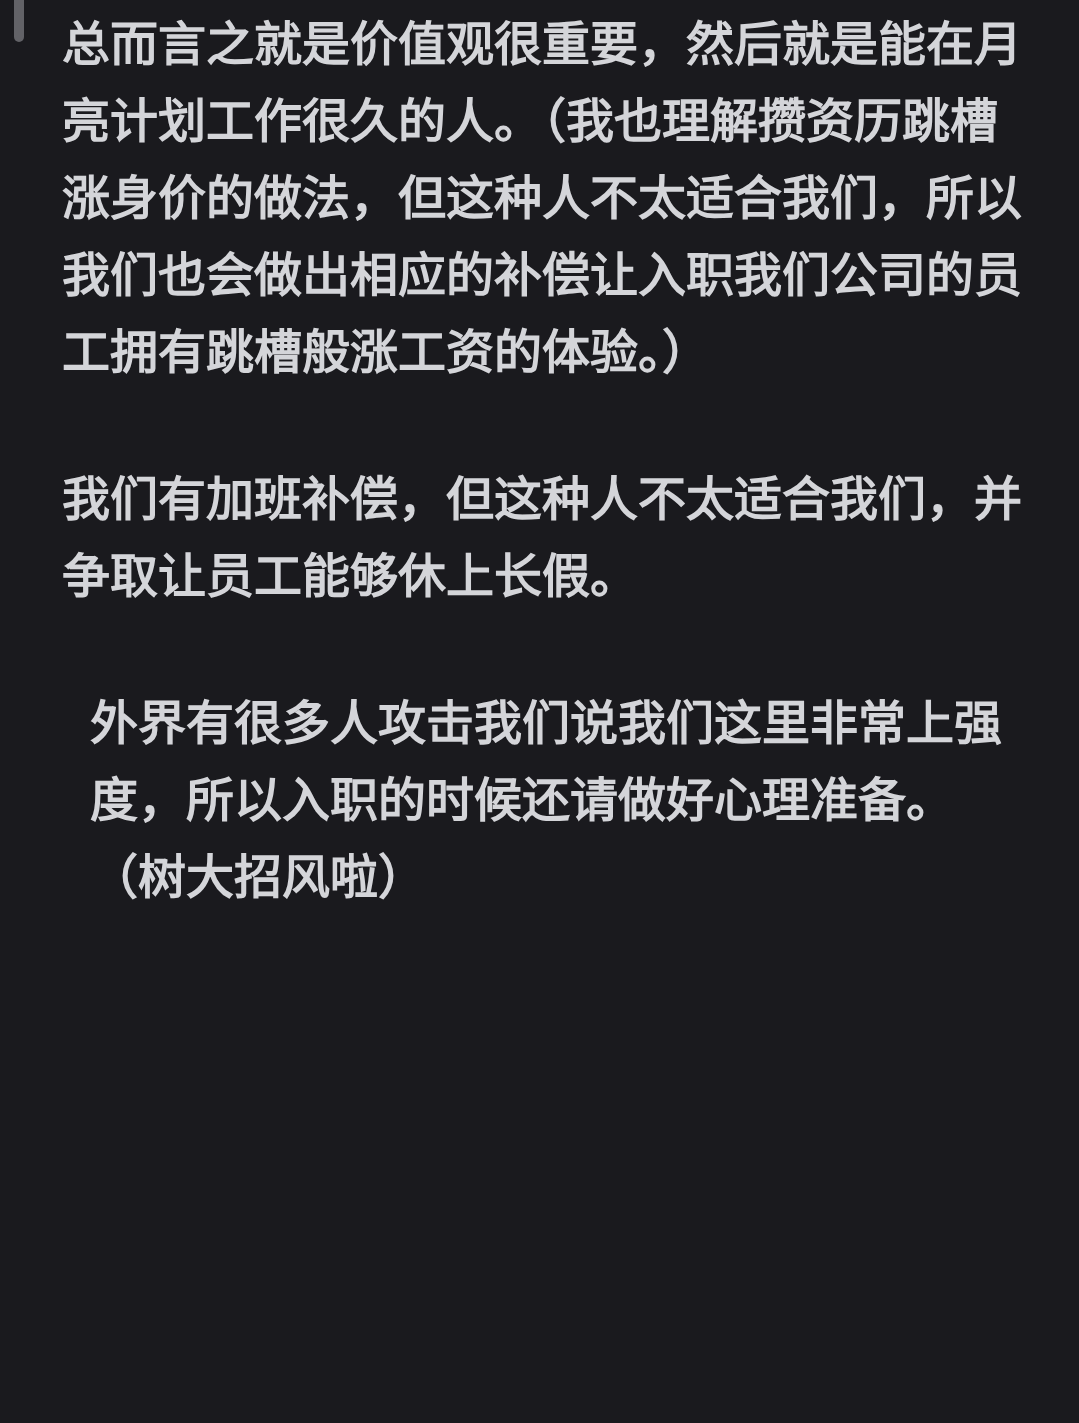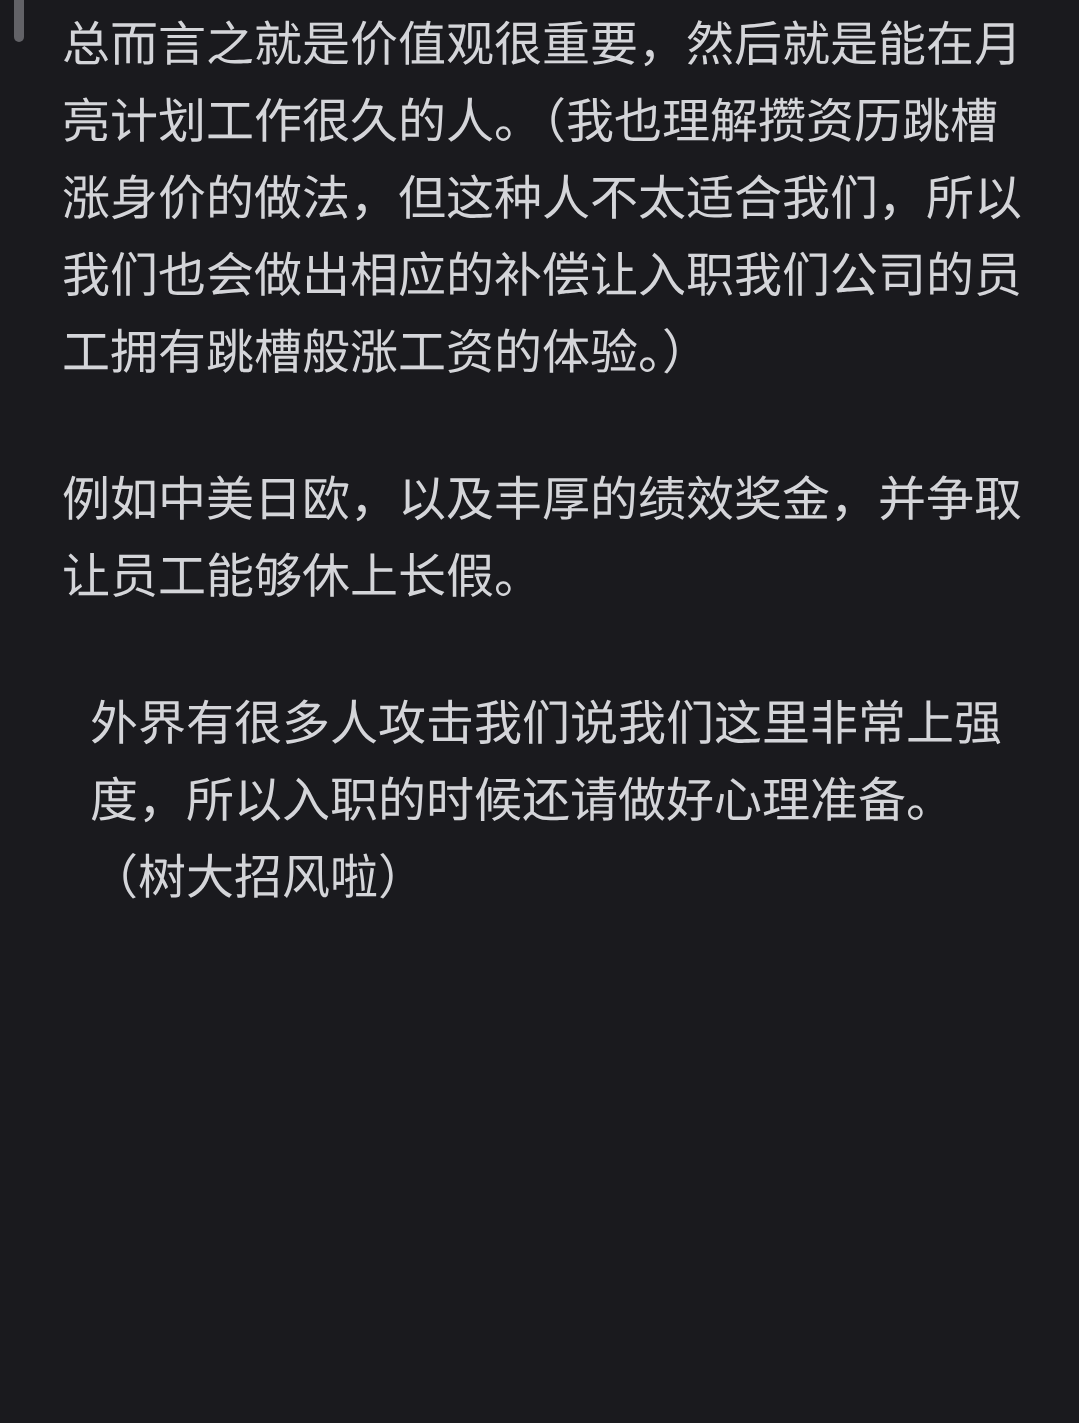--- a/index.html
+++ b/index.html
@@ -30,32 +30,33 @@
     position: absolute;
     left: 62px;
     top: 6px;
     width: 960px;
     font-size: 48px;
     line-height: 77px;
     text-align: left;
     word-break: normal;
     line-break: strict;
     overflow-wrap: break-word;
+    font-weight: bold;
   }
   .content p {
     margin: 0 0 70px 0;
   }
   .content p:last-child {
     margin-bottom: 0;
     margin-left: 28px;
   }
 </style>
 </head>
 <body style="background: rgb(26, 26, 30);">
 
 <div class="screen" style="background: rgb(26, 26, 30);">
   <div class="scrollbar-thumb" style="background: rgb(98, 98, 103);"></div>
   <main class="content" style="color: rgb(212, 213, 217);">
     <p>总而言之就是价值观很重要，然后就是能在月亮计划工作很久的人。（我也理解攒资历跳槽涨身价的做法，但这种人不太适合我们，所以我们也会做出相应的补偿让入职我们公司的员工拥有跳槽般涨工资的体验。）</p>
-    <p>例如中美日欧，以及丰厚的绩效奖金，并争取让员工能够休上长假。</p>
+    <p>我们有加班补偿，但这种人不太适合我们，并争取让员工能够休上长假。</p>
     <p>外界有很多人攻击我们说我们这里非常上强度，所以入职的时候还请做好心理准备。（树大招风啦）</p>
   </main>
 </div>
 
 </body></html>

